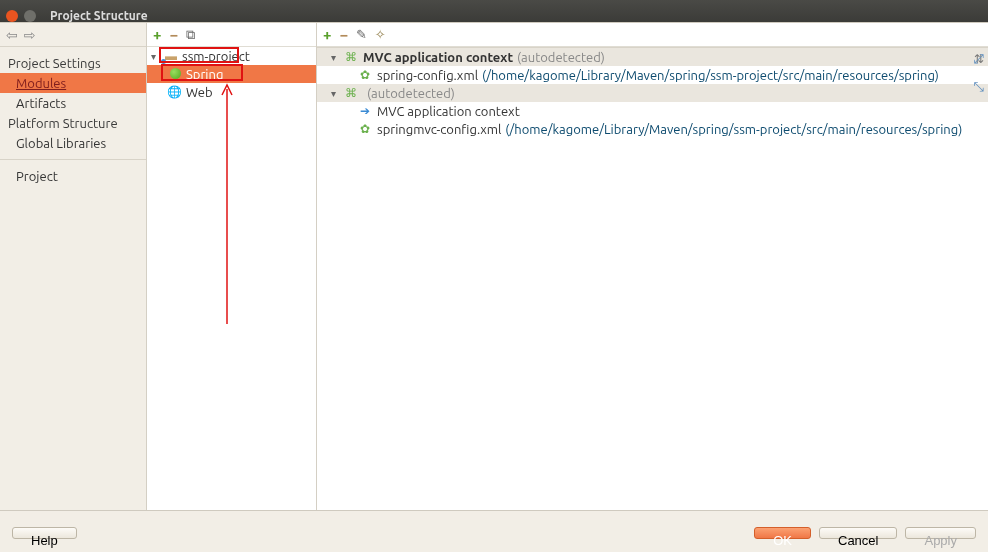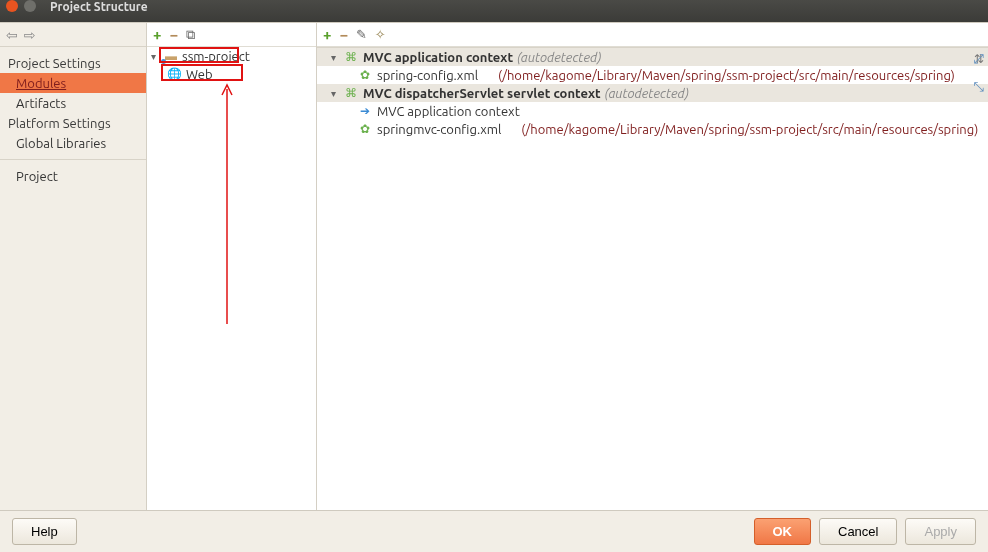--- a/index.html
+++ b/index.html
@@ -10,21 +10,21 @@
       background: #f0ece5;
       width: 988px;
       height: 552px;
       overflow: hidden;
       position: relative;
     }
     .titlebar {
       height: 22px;
       background: linear-gradient(#4a4a46, #3b3b38);
       display: flex;
-      align-items: flex-start;
+      align-items: flex-end;
       padding: 0 6px;
       color: #ddd;
     }
     .titlebar .win-btn {
       width: 12px; height: 12px; border-radius: 50%;
       margin-right: 6px;
     }
     .titlebar .close { background: #e95420; }
     .titlebar .min { background: #6f6f6a; }
     .titlebar .title { font-weight: bold; font-size: 12px; margin-left: 8px; }
@@ -129,23 +129,23 @@
       padding: 2px 6px 2px 14px;
       min-height: 18px;
     }
     .ctx-row .arrow { width: 12px; font-size: 10px; color: #666; }
     .ctx-row .cicon { width: 16px; margin-right: 4px; text-align: center; font-size: 12px; }
     .ctx-head {
       background: #eae6de;
     }
     .ctx-head.first { border-top: 1px solid #d8d3c8; border-bottom: none;}
     .ctx-bold { font-weight: bold; }
-    .ctx-auto { font-style: italic; color: #888; margin-left: 4px;}
+    .ctx-auto { color: #888; margin-left: 4px;}
     .ctx-sub { padding-left: 40px; }
-    .ctx-path { color: #7f1d1d; margin-left: 20px; }
+    .ctx-path { color: #0c4a6e; margin-left: 4px; }
     .right-icons {
       position: absolute;
       right: 4px;
       top: 28px;
       display: flex;
       flex-direction: column;
       gap: 12px;
       color: #5a8bbd;
       font-size: 13px;
     }
@@ -155,36 +155,34 @@
       top: 4px;
       font-size: 12px;
       color: #777;
     }
     
     .footer {
       height: 42px;
       background: #f2eee6;
       border-top: 1px solid #cfcabf;
       display: flex;
-      align-items: center;
       padding: 16px 12px;
     }
     .btn {
       padding: 5px 18px;
       background: linear-gradient(#fdfbf7, #ece7dc);
       border: 1px solid #bdb6a6;
       border-radius: 3px;
       cursor: pointer;
       font-size: 13px;
     }
     .btn.primary {
       background: linear-gradient(#fba172, #f07746);
       color: #fff;
       border-color: #d45f2a;
-      font-weight: bold;
     }
     .btn.disabled { color: #aaa; }
     .footer-right { margin-left: auto; display: flex; gap: 8px; }
     .spring-icon {
       display:inline-block; width:11px; height:11px; border-radius:50%;
       background: radial-gradient(circle at 35% 35%, #9add5e, #4faa1f);
     }
     .web-icon { color:#3a6fb7; }
     .folder-icon { color:#c9a26a; position:relative; }
     .folder-dot { position:absolute; width:5px;height:5px;border-radius:50%;
@@ -206,38 +204,42 @@
 
   <div class="sidebar">
     <div class="sidebar-nav">
       <span>⇦</span>
       <span>⇨</span>
     </div>
     <div class="sidebar-items">
       <div class="sb-header">Project Settings</div>
       <div class="sb-item selected">Modules</div>
       <div class="sb-item">Artifacts</div>
-      <div class="sb-header">Platform Settings</div>
+      <div class="sb-header">Platform Structure</div>
       <div class="sb-item">Global Libraries</div>
       <div class="sb-sep"></div>
       <div class="sb-item">Project</div>
     </div>
   </div>
 
   <div class="module-panel">
     <div class="toolbar">
       <span class="plus">+</span>
       <span class="minus">−</span>
       <span class="ico">⧉</span>
     </div>
     <div class="tree">
       <div class="tree-row">
         <span class="arrow">▾</span>
         <span class="ticon folder-icon">▬<span class="folder-dot"></span></span>
         <span>ssm-project</span>
+      </div>
+      <div class="tree-row lvl1 sel">
+        <span class="ticon"><span class="spring-icon"></span></span>
+        <span>Spring</span>
       </div>
       <div class="tree-row lvl1">
         <span class="ticon web-icon">🌐</span>
         <span>Web</span>
       </div>
 
       <div class="red-box" style="left:12px; top:0px; width:80px; height:16px;"></div>
       <div class="red-box" style="left:14px; top:17px; width:82px; height:17px;"></div>
       <svg class="red-arrow" style="left:74px; top:34px;" width="12" height="243">
         <line x1="6" y1="8" x2="6" y2="243" stroke="#e01212" stroke-width="1.5"></line>
@@ -262,21 +264,20 @@
         <span class="sort-ico">⇅</span>
       </div>
       <div class="ctx-row ctx-sub">
         <span class="cicon beans-icon">✿</span>
         <span>spring-config.xml</span>
         <span class="ctx-path">(/home/kagome/Library/Maven/spring/ssm-project/src/main/resources/spring)</span>
       </div>
       <div class="ctx-row ctx-head">
         <span class="arrow">▾</span>
         <span class="cicon beans-icon">⌘</span>
-        <span class="ctx-bold">MVC dispatcherServlet servlet context</span>
         <span class="ctx-auto">(autodetected)</span>
       </div>
       <div class="ctx-row ctx-sub">
         <span class="cicon link-icon">➔</span>
         <span>MVC application context</span>
       </div>
       <div class="ctx-row ctx-sub">
         <span class="cicon beans-icon">✿</span>
         <span>springmvc-config.xml</span>
         <span class="ctx-path">(/home/kagome/Library/Maven/spring/ssm-project/src/main/resources/spring)</span>

